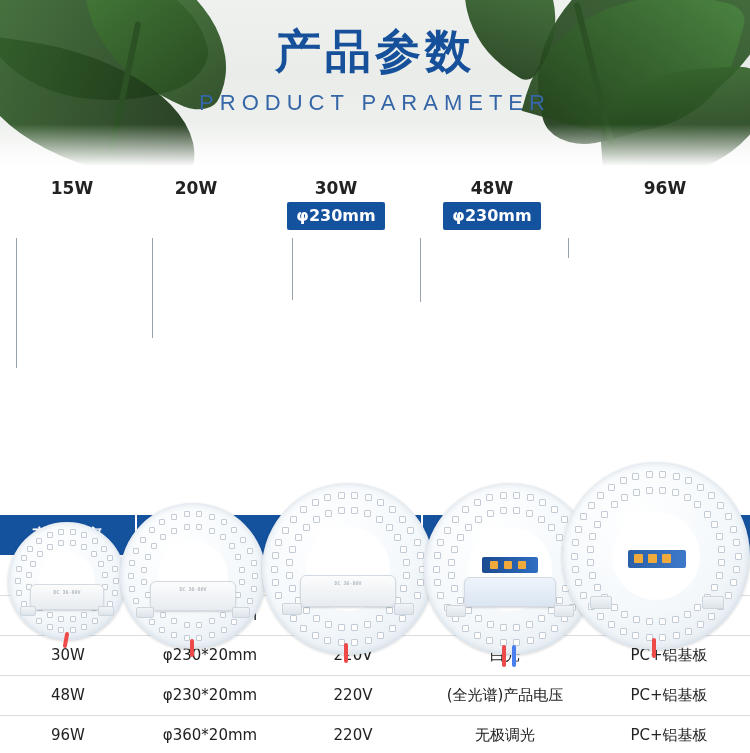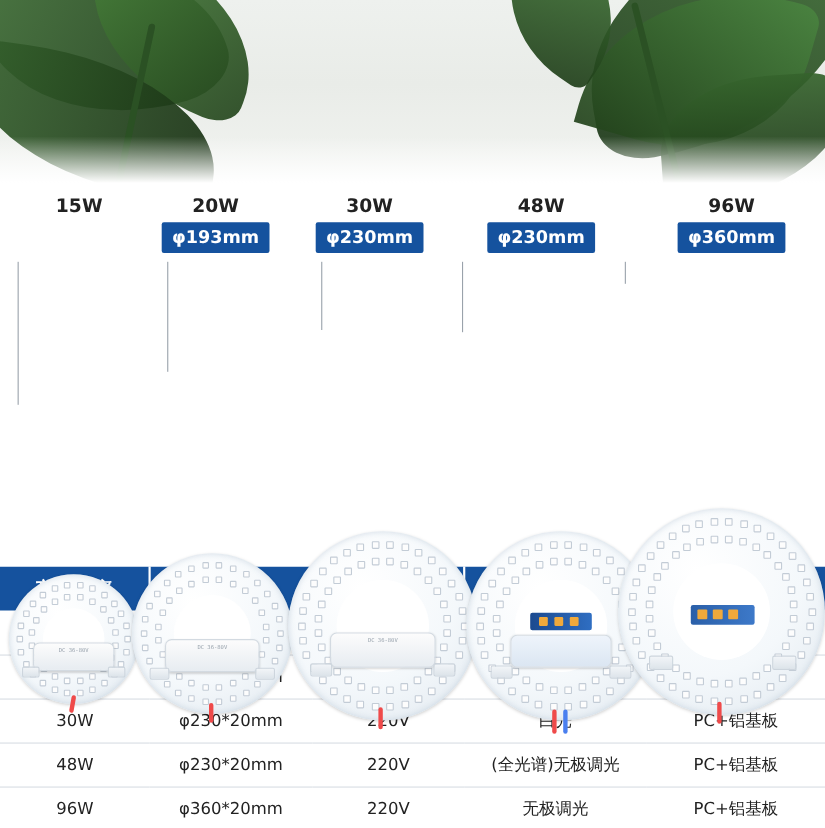--- a/index.html
+++ b/index.html
@@ -200,44 +200,46 @@
     <div class="leaf leafA"></div>
     <div class="leaf leafB"></div>
     <div class="leaf leafC"></div>
     <div class="stem" style="left:120px;top:20px;width:6px;height:150px;transform:rotate(12deg);"></div>
     <div class="leaf leafD"></div>
     <div class="leaf leafE"></div>
     <div class="leaf leafF"></div>
     <div class="leaf leafG"></div>
     <div class="stem" style="right:150px;top:0px;width:6px;height:170px;transform:rotate(-14deg);"></div>
 
+    <div class="banner-center">
+      <div class="title-cn">产品参数</div>
+      <div class="title-en">PRODUCT PARAMETER</div>
+    </div>
     <div class="banner-fade"></div>
   </div>
 
   <div class="showcase">
 
     <div class="labels">
       <div class="label-col" style="left:12px; top:8px; width:120px;">
         <div class="label-watt">15W</div>
       </div>
       <div class="label-col" style="left:136px; top:8px; width:120px;">
         <div class="label-watt">20W</div>
-        <div class="label-dia">φ193mm</div>
       </div>
       <div class="label-col" style="left:276px; top:8px; width:120px;">
         <div class="label-watt">30W</div>
         <div class="label-dia">φ230mm</div>
       </div>
       <div class="label-col" style="left:432px; top:8px; width:120px;">
         <div class="label-watt">48W</div>
         <div class="label-dia">φ230mm</div>
       </div>
       <div class="label-col" style="left:605px; top:8px; width:120px;">
         <div class="label-watt">96W</div>
-        <div class="label-dia">φ360mm</div>
       </div>
     </div>
 
     <div class="leader" style="left:16px;  top:68px; height:130px;"></div>
     <div class="leader" style="left:152px; top:68px; height:100px;"></div>
     <div class="leader" style="left:292px; top:68px; height:62px;"></div>
     <div class="leader" style="left:420px; top:68px; height:64px;"></div>
     <div class="leader" style="left:568px; top:68px; height:20px;"></div>
 
     <div class="ring-wrap" style="left:10px; top:350px; width:0;height:0;"></div>
@@ -636,21 +638,21 @@
           <td>30W</td>
           <td>φ230*20mm</td>
           <td>220V</td>
           <td>白光</td>
           <td>PC+铝基板</td>
         </tr>
         <tr>
           <td>48W</td>
           <td>φ230*20mm</td>
           <td>220V</td>
-          <td>(全光谱)无极调光</td>
+          <td>(全光谱)产品电压</td>
           <td>PC+铝基板</td>
         </tr>
         <tr>
           <td>96W</td>
           <td>φ360*20mm</td>
           <td>220V</td>
           <td>无极调光</td>
           <td>PC+铝基板</td>
         </tr>
       </tbody>

